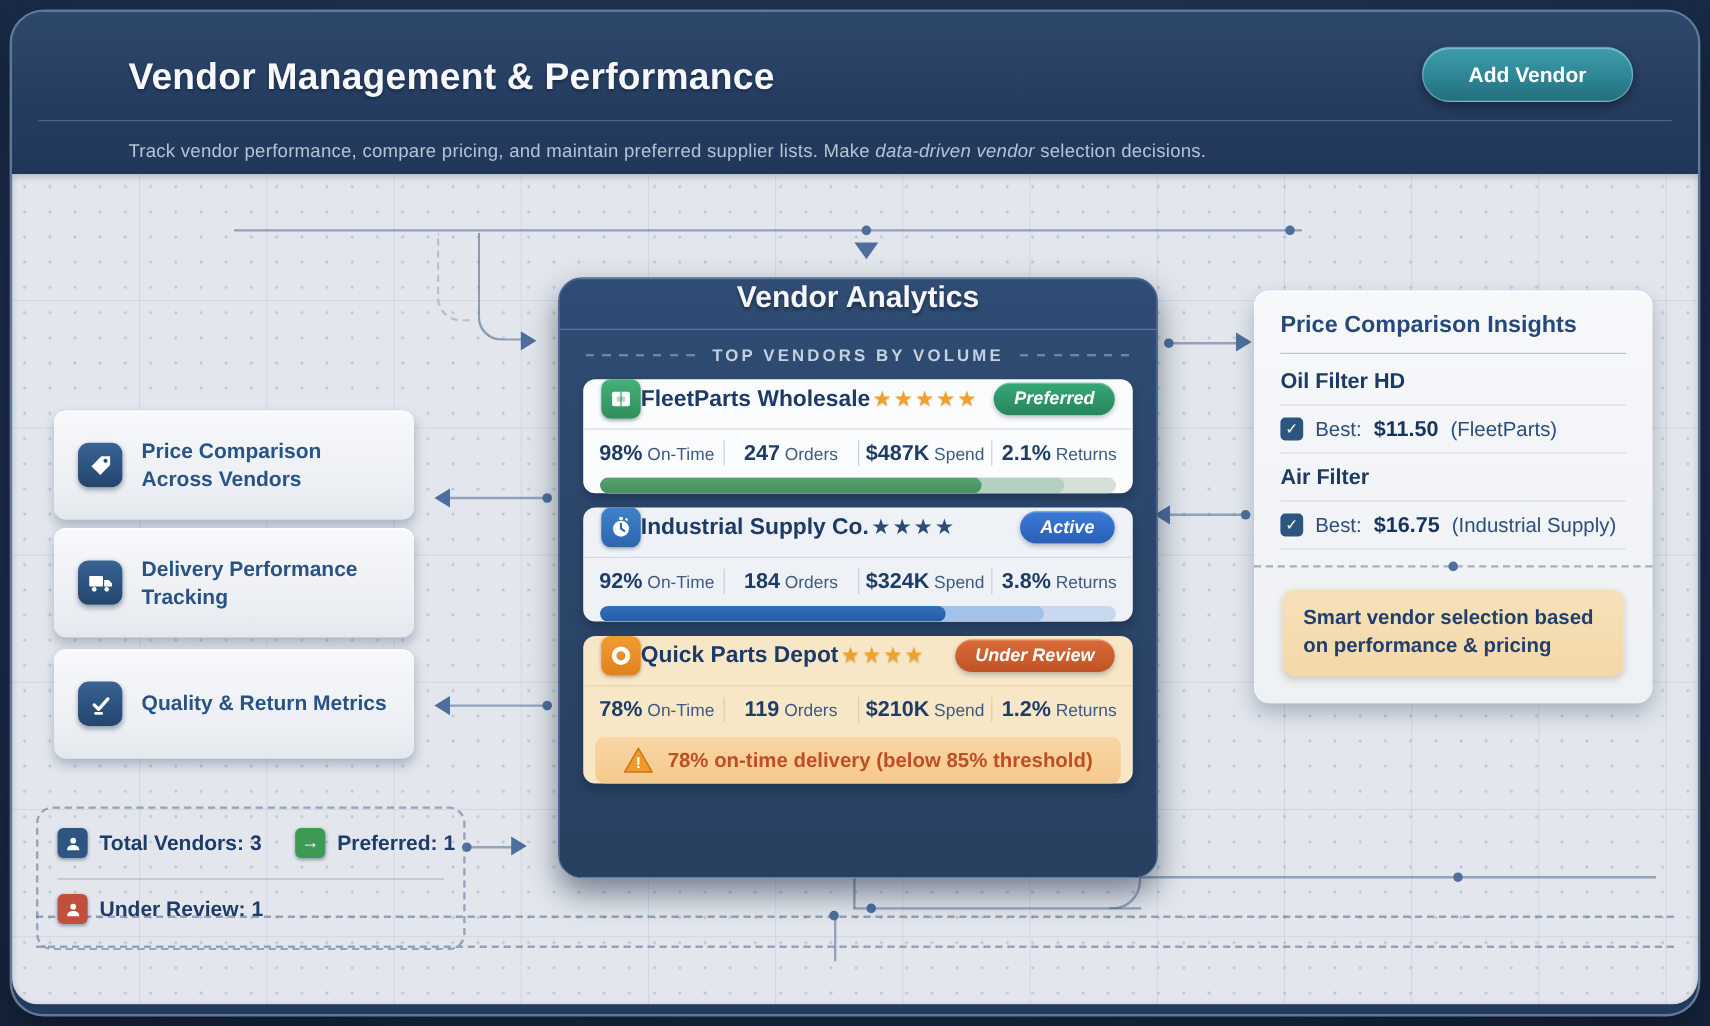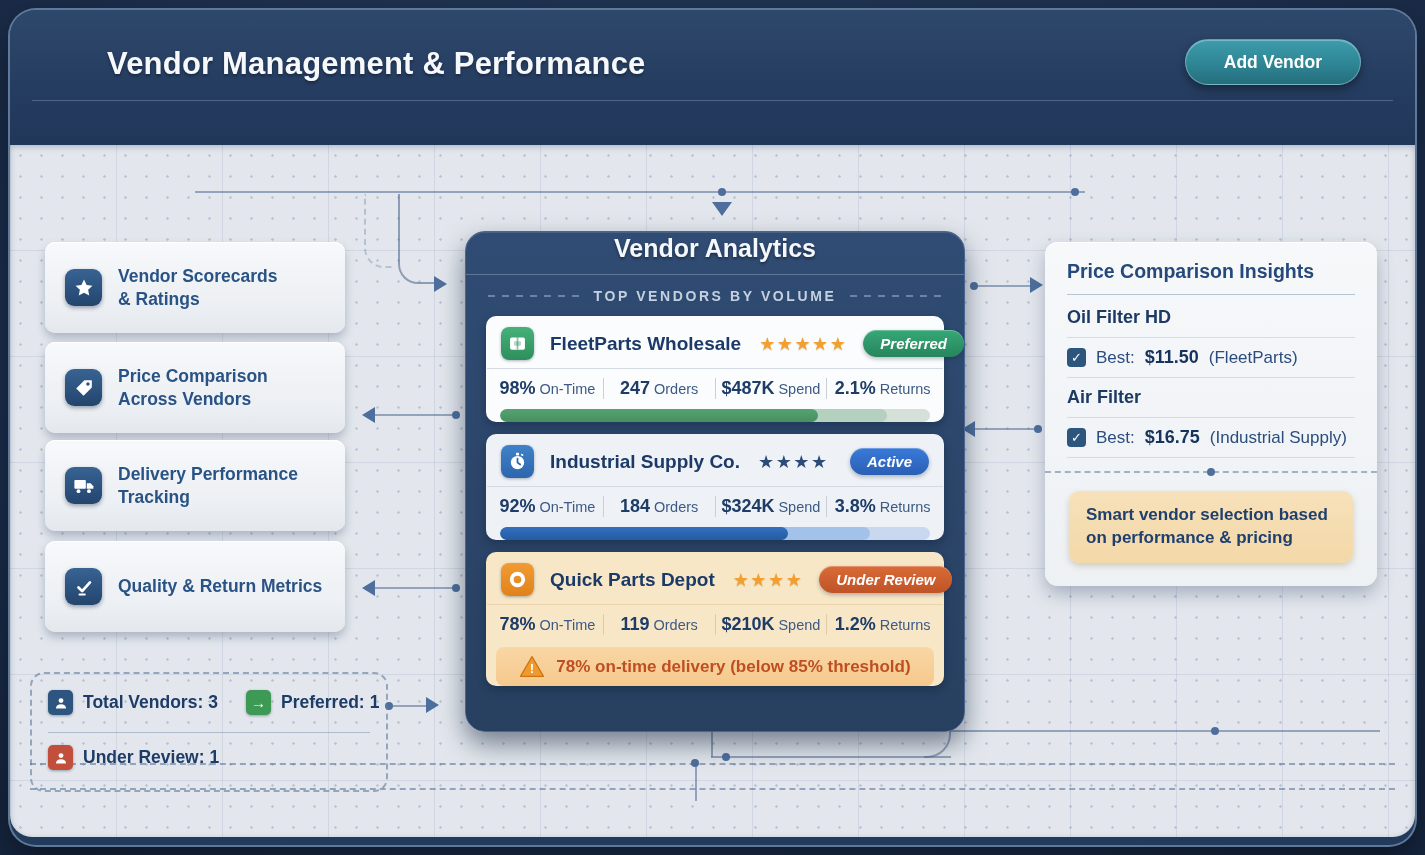--- a/index.html
+++ b/index.html
@@ -116,21 +116,21 @@
     text-shadow:0 2px 3px rgba(0,0,0,.4);
   }
   .panel-divider { margin:11px 0 0; height:1px; background:rgba(160,180,210,.4); }
   .section-row { display:flex; align-items:center; justify-content:center; gap:14px; margin:13px 18px 12px; }
   .section-dash { height:2px; width:92px; background:repeating-linear-gradient(90deg,#6e84a6 0 7px, transparent 7px 14px); }
   .section-label { font-size:14px; font-weight:bold; letter-spacing:2.6px; color:#c6d1e0; }
   .vcard { margin:0 20px 11px; border-radius:10px; box-shadow:0 4px 8px rgba(10,25,50,.35); cursor:pointer; }
   .vcard.v1 { background:#fbfcfd; }
   .vcard.v2 { background:#eef1f5; }
   .vcard.v3 { background:#f8e7c7; }
-  .vhead { display:flex; align-items:center; gap:16px; padding:11px 15px 8px; }
+  .vhead { display:flex; align-items:center; gap:0; padding:0 15px 8px; }
   .vicon { width:33px; height:33px; border-radius:8px; display:flex; align-items:center; justify-content:center; flex:0 0 auto; box-shadow:0 1px 3px rgba(20,40,70,.35); }
   .vicon.green  { background:linear-gradient(180deg,#45b179,#2e8f5c); }
   .vicon.blue   { background:linear-gradient(180deg,#3f82c9,#2d66ad); }
   .vicon.orange { background:linear-gradient(180deg,#f29b33,#e0821c); }
   .vicon svg { width:21px; height:21px; }
   .vname { font-size:19px; font-weight:bold; color:#1c3a67; white-space:nowrap; }
   .stars { font-size:18px; letter-spacing:1.5px; margin-left:2px; }
   .stars.orange { color:#f29f2e; text-shadow:0 1px 1px rgba(150,90,0,.3); }
   .stars.navy { color:#2c4c77; }
   .badge {
@@ -235,31 +235,24 @@
 
     <div class="cline dashed" style="left:20px; top:618px; width:1365px;"></div>
     <div class="cline dashed" style="left:20px; top:643px; width:1365px;"></div>
     <div class="dot" style="left:681px; top:614px;"></div>
     <div class="vline" style="left:685px; top:618px; height:38px;"></div>
   </div>
 
   <div class="header">
     <div class="page-title">Vendor Management &amp; Performance</div>
     <div class="header-divider"></div>
+    <div class="subtitle"><span>Track vendor performance, compare pricing, and maintain preferred supplier lists. Make </span><span class="em">data-driven vendor</span><span> selection decisions.</span></div>
     <div class="btn-add">Add Vendor</div>
   </div>
 
-  <div class="side-card" style="top:232px;">
-    <span class="side-icon">
-        <svg viewBox="0 0 24 24" fill="#fff">
-          <path d="M12 2.8l2.8 5.9 6.4.8-4.7 4.4 1.2 6.3L12 17.1l-5.7 3.1 1.2-6.3L2.8 9.5l6.4-.8z"></path>
-        </svg>
-      </span>
-    <span class="side-label"><span>Vendor Scorecards</span><br><span>&amp; Ratings</span></span>
-  </div>
   <div class="side-card" style="top:332px;">
     <span class="side-icon">
         <svg viewBox="0 0 24 24">
           <path d="M3.5 12.5 L12.5 3.5 H20.5 V11.5 L11.5 20.5 Z" fill="#fff"></path>
           <circle cx="16.3" cy="7.7" r="1.9" fill="#2b517d"></circle>
         </svg>
       </span>
     <span class="side-label"><span>Price Comparison</span><br><span>Across Vendors</span></span>
   </div>
   <div class="side-card" style="top:430px;">

